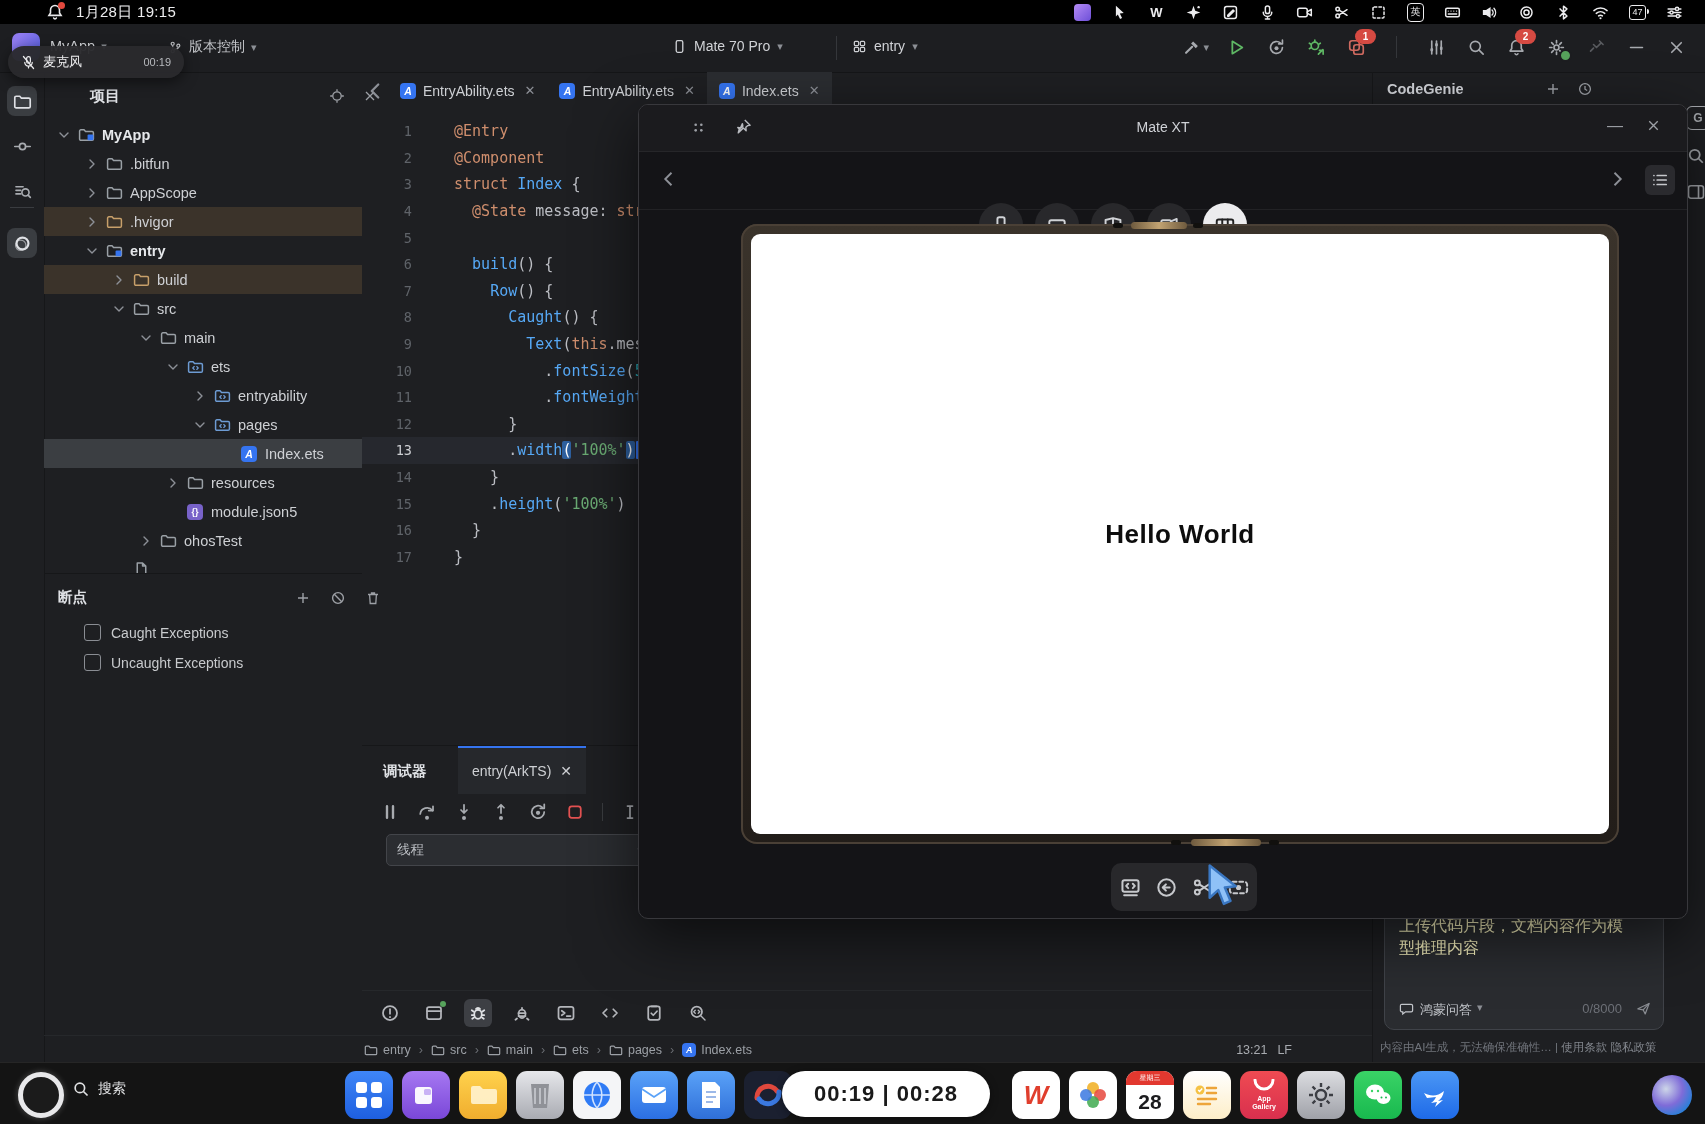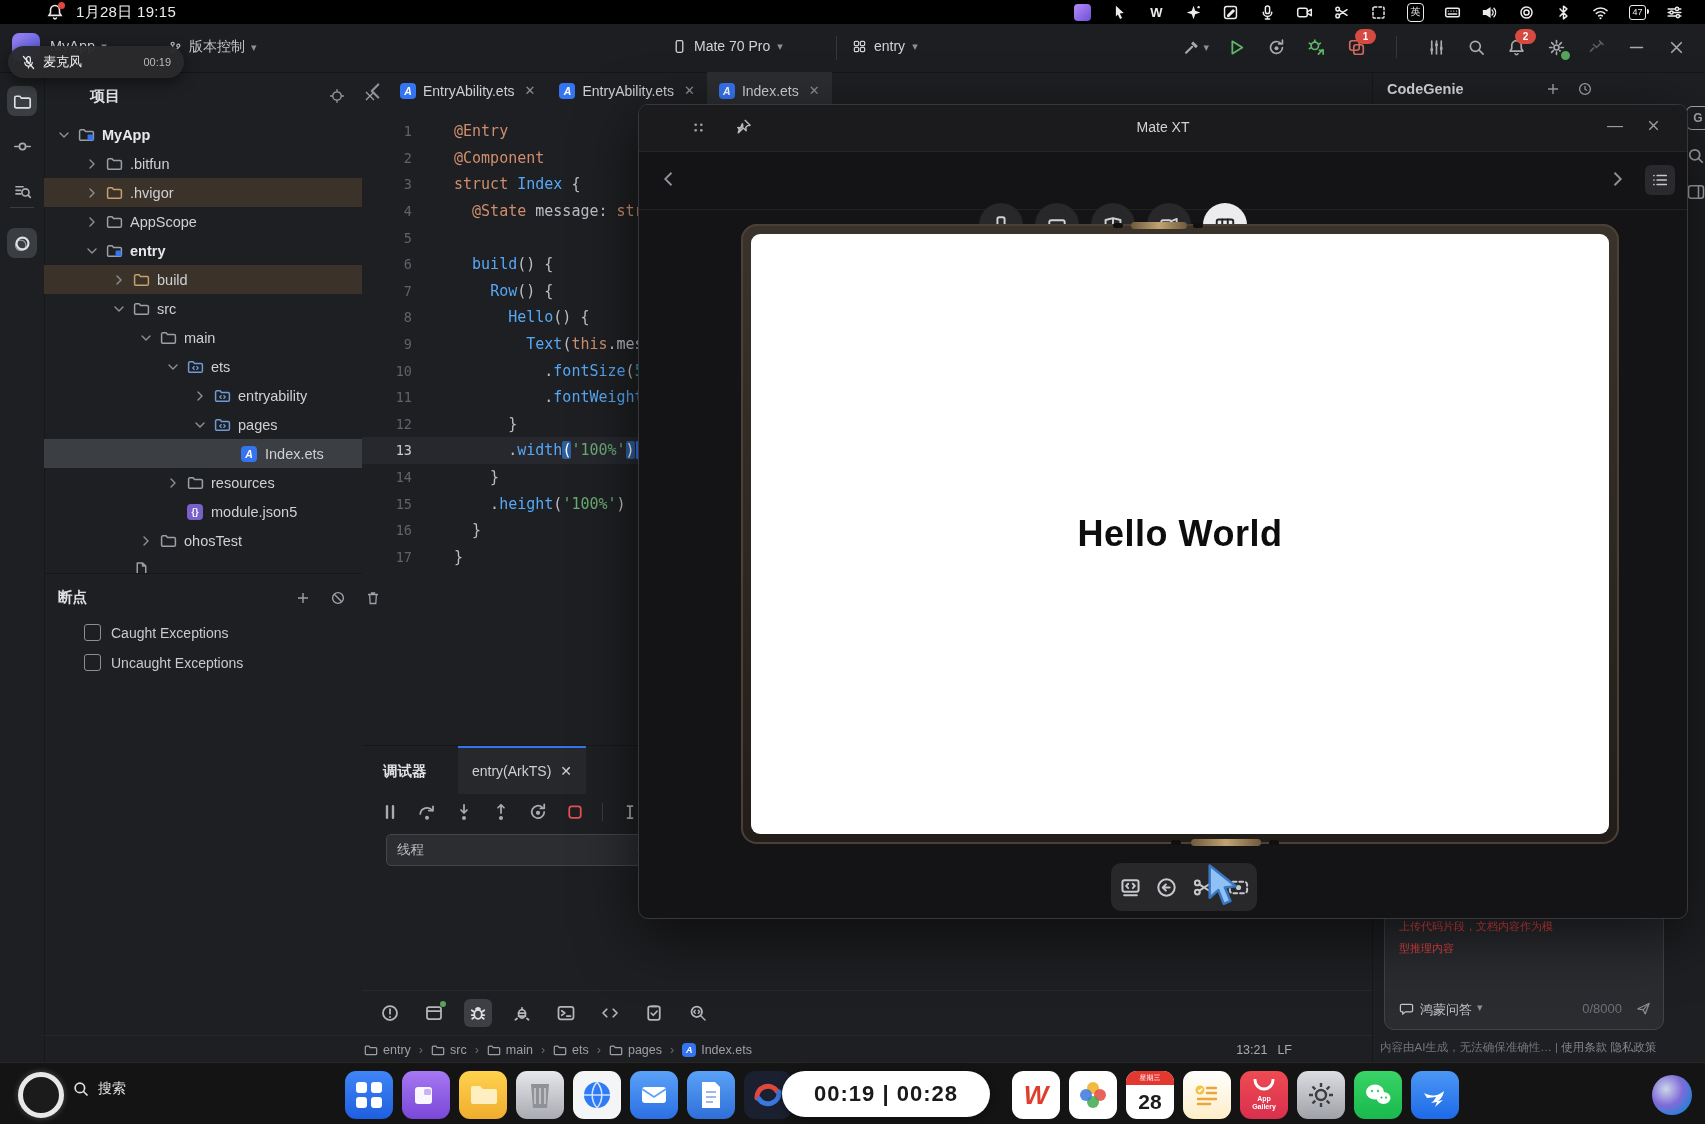--- a/index.html
+++ b/index.html
@@ -113,21 +113,21 @@
   .sb-right{position:absolute;right:80px;display:flex;gap:10px;color:#a8abb0;}
   
   .cg-head{left:1373px;top:72px;width:332px;height:33px;display:flex;align-items:center;}
   .cg-title{margin-left:14px;font-size:14.5px;font-weight:700;color:#d3d5da;}
   .cg-hic{display:flex;gap:16px;margin-left:auto;margin-right:112px;color:#9da0a6;}
   .cg-hic svg{width:16px;height:16px}
   .cg-strip{left:1686px;top:106px;width:30px;display:flex;flex-direction:column;gap:16px;color:#a7aaaf;}
   .cg-strip .gbox{width:22px;height:22px;border:1.5px solid #a7aaaf;border-radius:6px;font-size:12px;display:flex;align-items:center;justify-content:center;font-weight:700;}
   .cg-strip svg{width:20px;height:20px}
   .cg-box{left:1384px;top:902px;width:278px;height:126px;background:#2a2c30;border:1px solid #404349;border-radius:10px;}
-  .cg-ph{position:absolute;left:14px;font-size:11px;color:#ef4444;line-height:22px;}
+  .cg-ph{position:absolute;left:14px;font-size:16px;color:#fef9c3;line-height:22px;}
   .cg-chiprow{position:absolute;left:14px;bottom:10px;right:12px;display:flex;color:#c3c6cb;font-size:13px;}
   .cg-chiprow svg{width:15px;height:15px}
   .cg-count{margin-left:auto;color:#6d7077;margin-right:14px;}
   .cg-send{color:#8a8d93;}
   .cg-foot{left:1380px;top:1040px;width:320px;font-size:11.5px;color:#70747b;white-space:nowrap;}
   
   .emu{left:638px;top:104px;width:1050px;height:815px;background:#141417;border:1px solid #38383c;border-radius:10px;box-shadow:0 18px 60px rgba(0,0,0,.6);z-index:10;box-sizing:border-box;}
   .emu-title{position:absolute;left:0;top:0;width:100%;height:46px;background:#1b1b1e;border-bottom:1px solid #262629;border-radius:9px 9px 0 0;}
   .emu-ttl{position:absolute;left:0;right:0;top:14px;text-align:center;font-size:14px;color:#cfd1d6;}
   .emu-dots{position:absolute;left:52px;top:15px;color:#9da0a6;}
@@ -137,21 +137,21 @@
   .emu-tools{position:absolute;left:0;top:46px;width:100%;height:58px;border-bottom:1px solid #222225;}
   .emu-back{position:absolute;left:20px;top:18px;color:#8d9097;}
   .emu-fwd{position:absolute;left:968px;top:18px;color:#8d9097;}
   .emu-list{position:absolute;left:1006px;top:14px;width:30px;height:30px;border-radius:6px;background:#2a2a2e;color:#c6c8cc;display:flex;align-items:center;justify-content:center;}
   .modes{position:absolute;left:0;right:100px;top:52px;display:flex;justify-content:center;gap:12px;}
   .mode{width:44px;height:44px;border-radius:50%;background:#28282b;color:#d0d2d6;display:flex;align-items:center;justify-content:center;}
   .mode svg{width:22px;height:22px}
   .mode.on{background:#ececee;color:#222;}
   .device{position:absolute;left:102px;top:119px;width:878px;height:620px;border-radius:16px;background:linear-gradient(180deg,#3a332b,#221d19);box-shadow:inset 0 0 0 2px #4a4036;}
   .screen{position:absolute;left:10px;top:10px;right:10px;bottom:10px;background:#fff;border-radius:9px;display:flex;align-items:center;justify-content:center;}
-  .hello{font-size:36px;font-weight:800;color:#0d0d0d;letter-spacing:.5px;}
+  .hello{font-size:26px;font-weight:800;color:#0d0d0d;letter-spacing:.5px;}
   .hinge{position:absolute;height:7px;border-radius:4px;background:linear-gradient(90deg,#6e5a3e,#c2a372,#6e5a3e);}
   .notch{position:absolute;width:10px;height:5px;border-radius:3px;background:#11100e;}
   .emu-pill{position:absolute;left:472px;top:758px;width:146px;height:48px;background:#28282b;border-radius:10px;display:flex;align-items:center;justify-content:center;gap:13px;color:#c6c8cc;}
   .emu-pill svg{width:23px;height:23px}
   
   .dock{left:0;top:1062px;width:1705px;height:62px;background:#141414;border-top:1px solid #262626;}
   .dock-ring{position:absolute;left:18px;top:9px;width:36px;height:36px;border-radius:50%;border:5px solid #e8e8ea;background:#1b1b1b;box-shadow:0 0 6px rgba(255,255,255,.25);}
   .dock-search{position:absolute;left:72px;top:17px;display:flex;align-items:center;gap:8px;color:#dfe0e2;font-size:14px;}
   .dock-search svg{width:18px;height:18px}
   .dapp{position:absolute;top:8px;width:48px;height:48px;border-radius:11px;display:flex;align-items:center;justify-content:center;overflow:hidden;}
@@ -458,45 +458,45 @@
             <path d="M6 4l4 4-4 4"></path>
           </svg>
         </span>
         <span class="tico c-folder">
           <svg viewBox="0 0 16 16" fill="none" stroke="currentColor" stroke-width="1.4" stroke-linecap="round" stroke-linejoin="round">
             <path d="M1.5 4.8c0-.7.5-1.2 1.2-1.2h3l1.4 1.6h6.2c.7 0 1.2.5 1.2 1.2v5.8c0 .7-.5 1.2-1.2 1.2H2.7c-.7 0-1.2-.5-1.2-1.2z"></path>
           </svg>
         </span>
         <span>.bitfun</span>
       </div>
+      <div class="trow" style="padding-left: 40px;">
+        <span class="tchev">
+          <svg viewBox="0 0 16 16" fill="none" stroke="currentColor" stroke-width="1.4" stroke-linecap="round" stroke-linejoin="round">
+            <path d="M6 4l4 4-4 4"></path>
+          </svg>
+        </span>
+        <span class="tico c-folder">
+          <svg viewBox="0 0 16 16" fill="none" stroke="currentColor" stroke-width="1.4" stroke-linecap="round" stroke-linejoin="round">
+            <path d="M1.5 4.8c0-.7.5-1.2 1.2-1.2h3l1.4 1.6h6.2c.7 0 1.2.5 1.2 1.2v5.8c0 .7-.5 1.2-1.2 1.2H2.7c-.7 0-1.2-.5-1.2-1.2z"></path>
+          </svg>
+        </span>
+        <span>AppScope</span>
+      </div>
       <div class="trow warm" style="padding-left: 40px;">
         <span class="tchev">
           <svg viewBox="0 0 16 16" fill="none" stroke="currentColor" stroke-width="1.4" stroke-linecap="round" stroke-linejoin="round">
             <path d="M6 4l4 4-4 4"></path>
           </svg>
         </span>
         <span class="tico c-warm">
           <svg viewBox="0 0 16 16" fill="none" stroke="#c8a06a" stroke-width="1.4" stroke-linecap="round" stroke-linejoin="round">
             <path d="M1.5 4.8c0-.7.5-1.2 1.2-1.2h3l1.4 1.6h6.2c.7 0 1.2.5 1.2 1.2v5.8c0 .7-.5 1.2-1.2 1.2H2.7c-.7 0-1.2-.5-1.2-1.2z"></path>
           </svg>
         </span>
         <span>.hvigor</span>
-      </div>
-      <div class="trow" style="padding-left: 40px;">
-        <span class="tchev">
-          <svg viewBox="0 0 16 16" fill="none" stroke="currentColor" stroke-width="1.4" stroke-linecap="round" stroke-linejoin="round">
-            <path d="M6 4l4 4-4 4"></path>
-          </svg>
-        </span>
-        <span class="tico c-folder">
-          <svg viewBox="0 0 16 16" fill="none" stroke="currentColor" stroke-width="1.4" stroke-linecap="round" stroke-linejoin="round">
-            <path d="M1.5 4.8c0-.7.5-1.2 1.2-1.2h3l1.4 1.6h6.2c.7 0 1.2.5 1.2 1.2v5.8c0 .7-.5 1.2-1.2 1.2H2.7c-.7 0-1.2-.5-1.2-1.2z"></path>
-          </svg>
-        </span>
-        <span>AppScope</span>
       </div>
       <div class="trow bold" style="padding-left: 40px;">
         <span class="tchev">
           <svg viewBox="0 0 16 16" fill="none" stroke="currentColor" stroke-width="1.4" stroke-linecap="round" stroke-linejoin="round">
             <path d="M4 6l4 4 4-4"></path>
           </svg>
         </span>
         <span class="tico c-folder">
           <svg viewBox="0 0 16 16" fill="none" stroke="currentColor" stroke-width="1.4" stroke-linecap="round" stroke-linejoin="round">
             <path d="M1.5 4.8c0-.7.5-1.2 1.2-1.2h3l1.4 1.6h6.2c.7 0 1.2.5 1.2 1.2v5.8c0 .7-.5 1.2-1.2 1.2H2.7c-.7 0-1.2-.5-1.2-1.2z"></path>
@@ -712,21 +712,21 @@
       <div class="cline">
         <span class="lnum">6</span>
         <span class="ccode"><span class="tk-p">  </span><span class="tk-f">build</span><span class="tk-p">() {</span></span>
       </div>
       <div class="cline">
         <span class="lnum">7</span>
         <span class="ccode"><span class="tk-p">    </span><span class="tk-f">Row</span><span class="tk-p">() {</span></span>
       </div>
       <div class="cline">
         <span class="lnum">8</span>
-        <span class="ccode"><span class="tk-p">      </span><span class="tk-f">Hello</span><span class="tk-p">() {</span></span>
+        <span class="ccode"><span class="tk-p">      </span><span class="tk-f">Caught</span><span class="tk-p">() {</span></span>
       </div>
       <div class="cline">
         <span class="lnum">9</span>
         <span class="ccode"><span class="tk-p">        </span><span class="tk-f">Text</span><span class="tk-p">(</span><span class="tk-k">this</span><span class="tk-p">.message)</span></span>
       </div>
       <div class="cline">
         <span class="lnum">10</span>
         <span class="ccode"><span class="tk-p">          .</span><span class="tk-f">fontSize</span><span class="tk-p">(</span><span class="tk-n">50</span><span class="tk-p">)</span></span>
       </div>
       <div class="cline">

